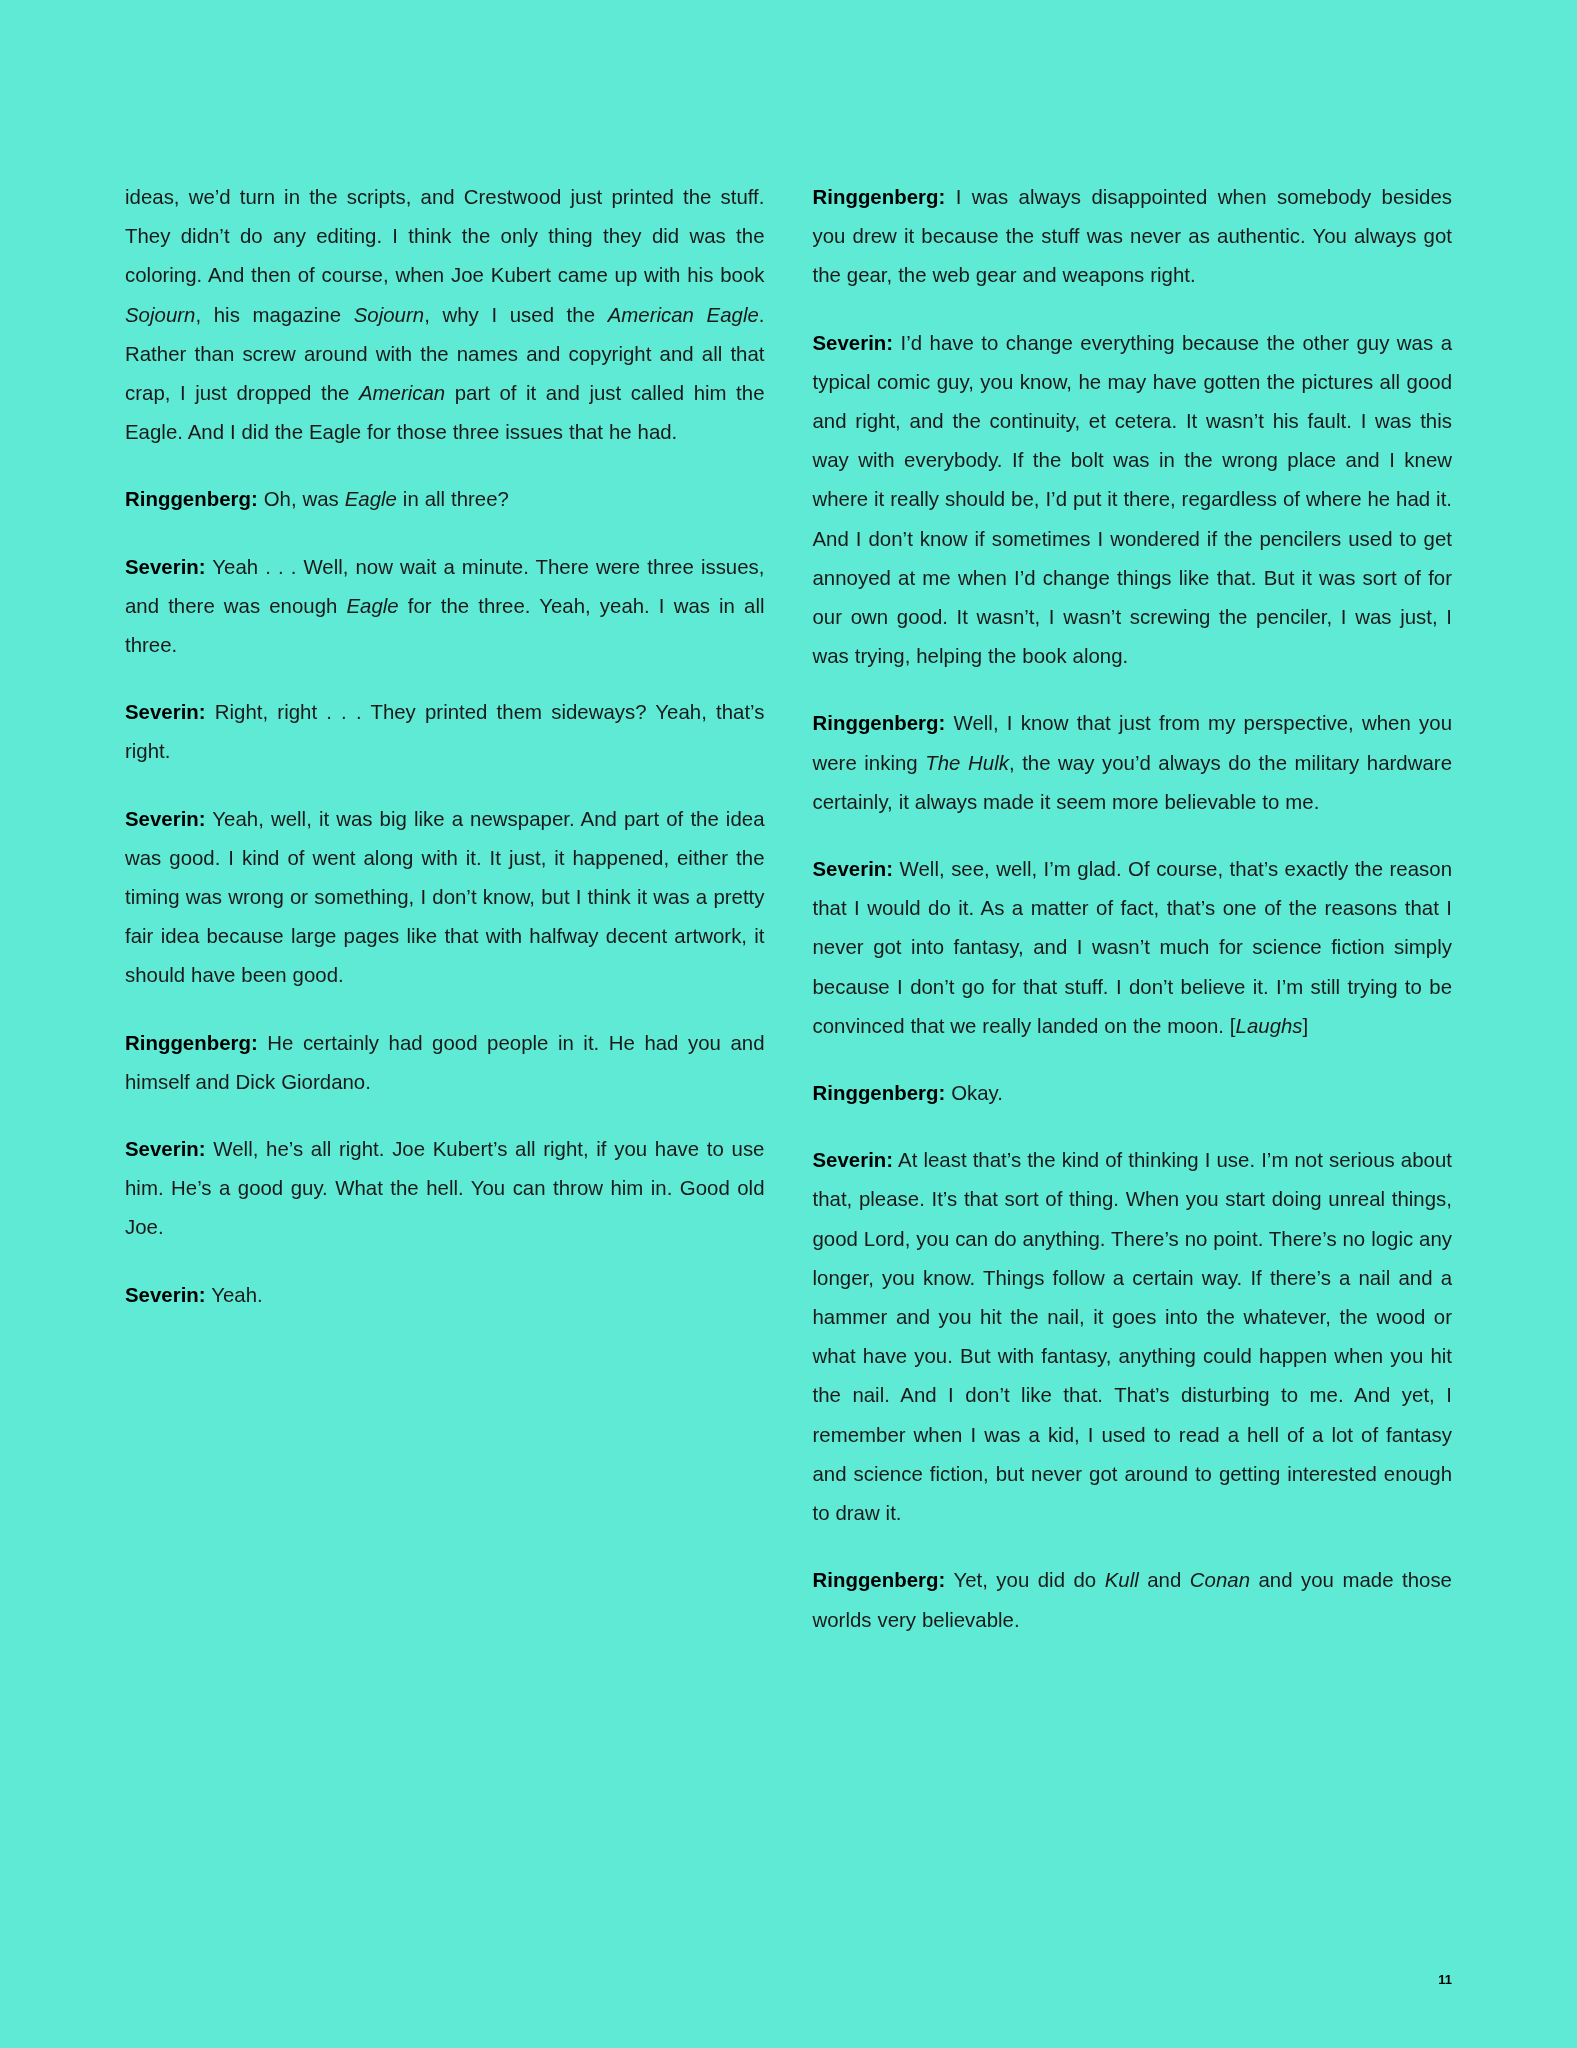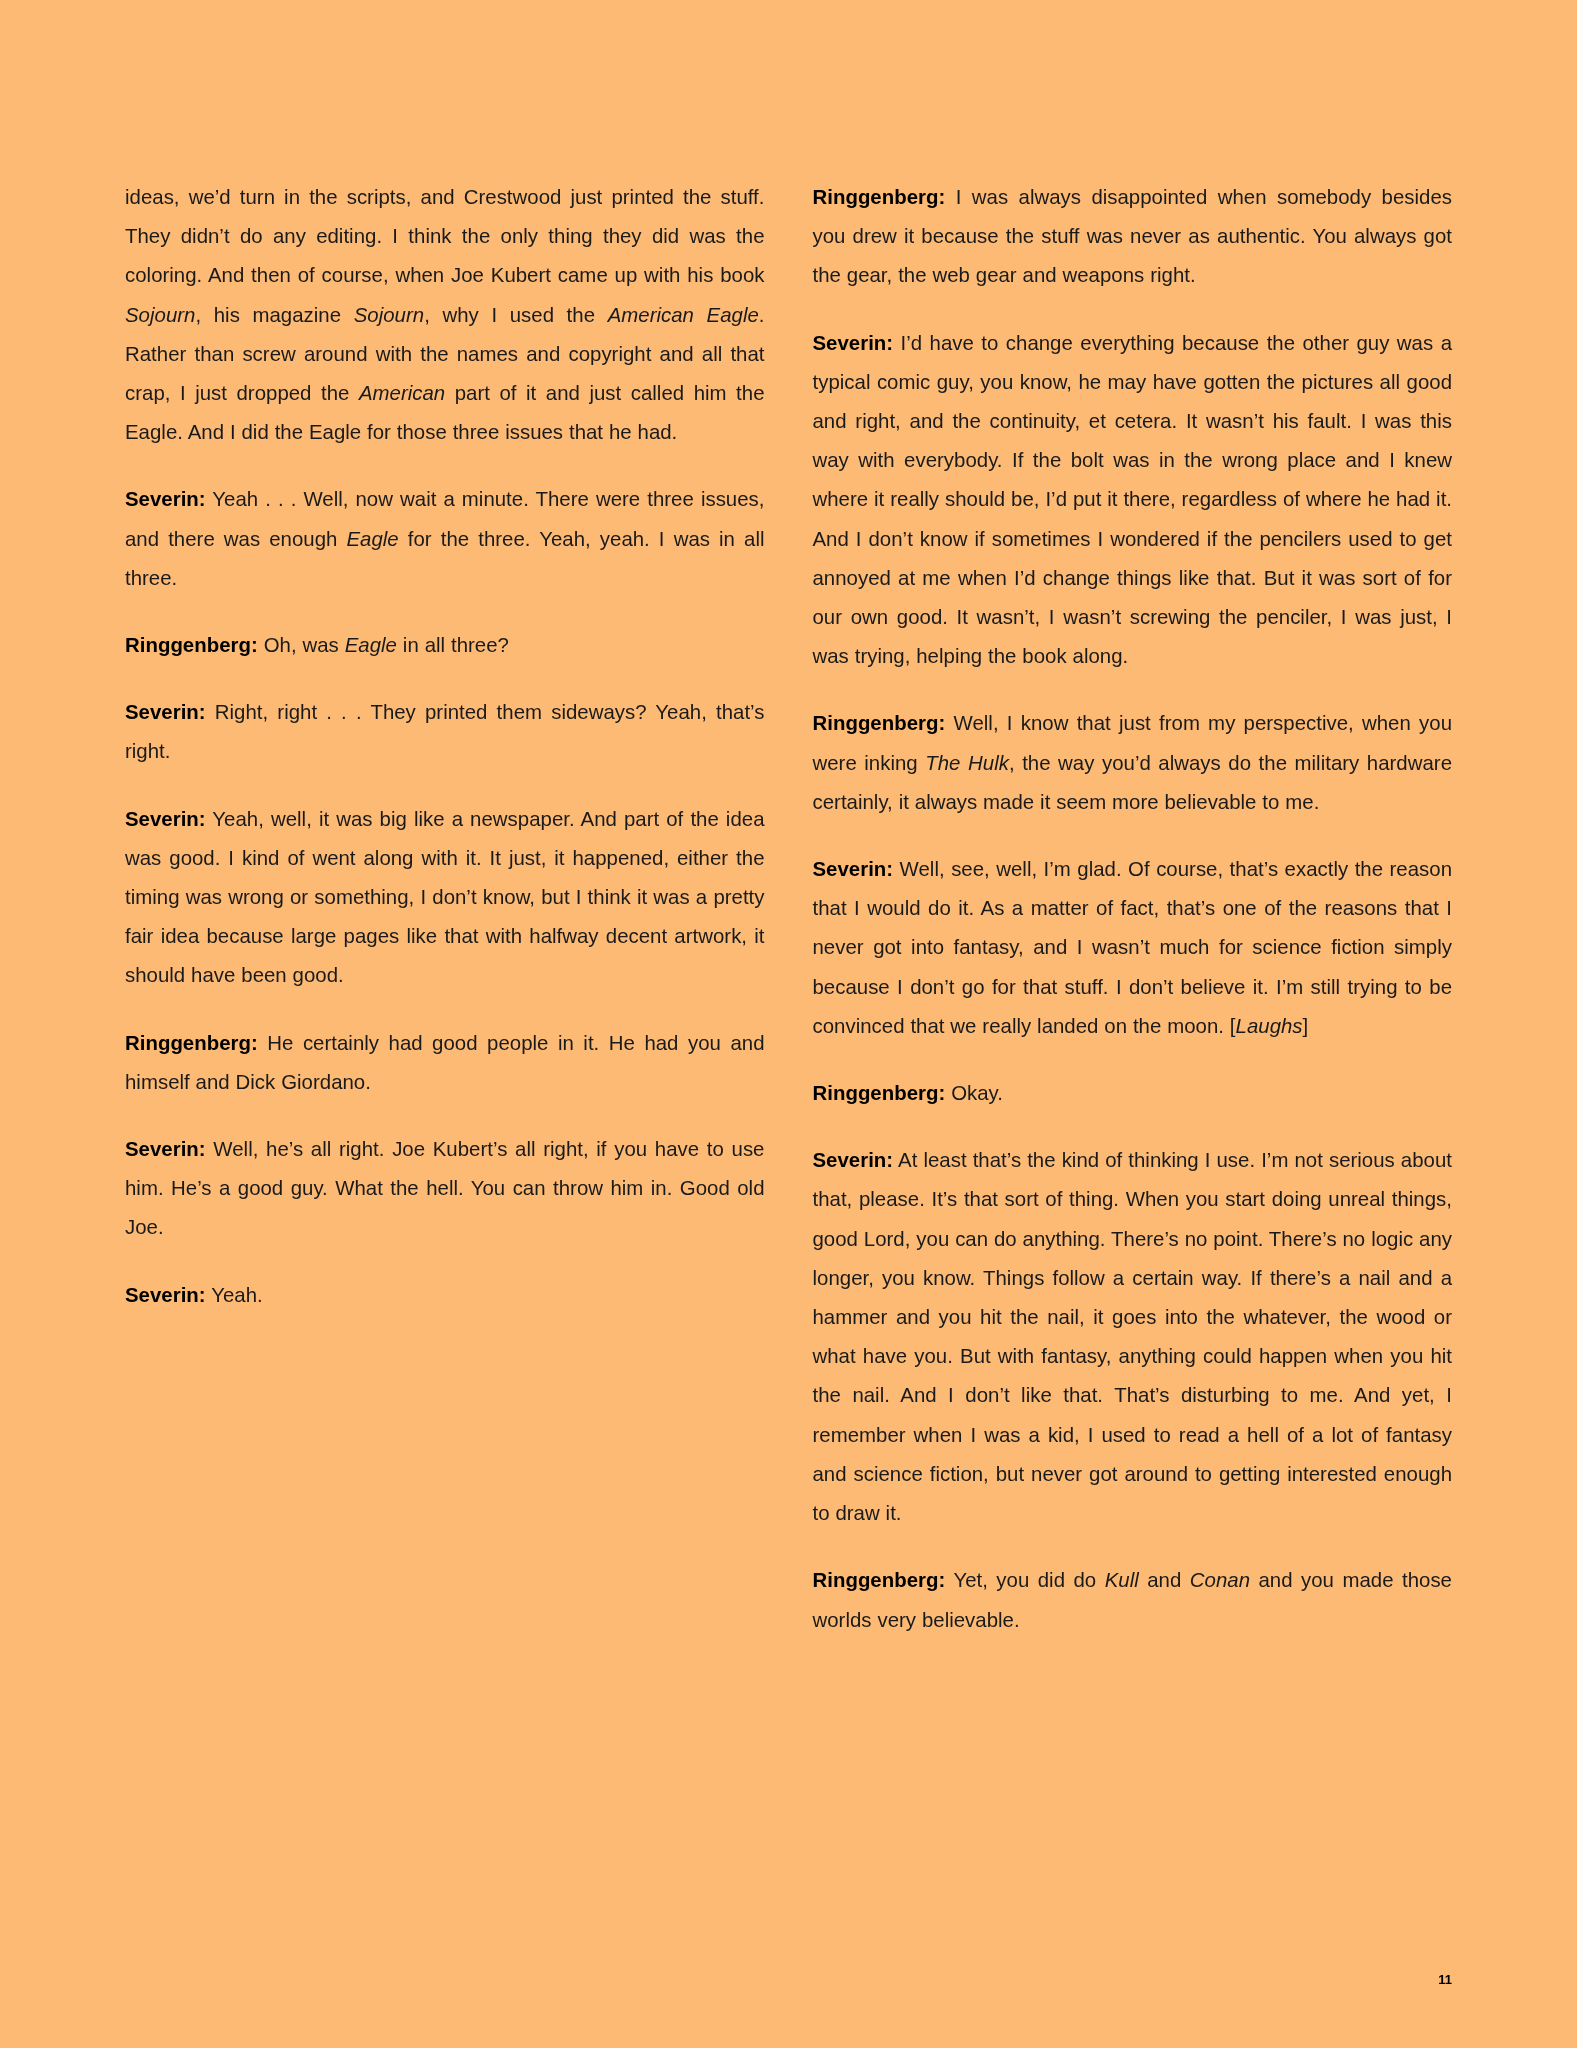--- a/index.html
+++ b/index.html
@@ -14,21 +14,21 @@
     color: #000000;
     position: relative;
     overflow: hidden;
   }
   .page {
     position: absolute;
     left: 0;
     top: 0;
     width: 1577px;
     height: 2048px;
-    background: #fdba74;
+    background: #5eead4;
   }
   .columns {
     position: absolute;
     left: 125px;
     top: 178px;
     width: 1327px;
     display: flex;
     gap: 48px;
   }
   .column {
@@ -68,22 +68,22 @@
 </style>
 </head>
 <body>
 
 <div class="page">
 
   <div class="columns">
 
     <div class="column" id="left-col">
         <p class="para"><span class="">ideas, we’d turn in the scripts, and Crestwood just printed the stuff. They didn’t do any editing. I think the only thing they did was the coloring. And then of course, when Joe Kubert came up with his book </span><span class="it">Sojourn</span><span class="">, his magazine </span><span class="it">Sojourn</span><span class="">, why I used the </span><span class="it">American Eagle</span><span class="">. Rather than screw around with the names and copyright and all that crap, I just dropped the </span><span class="it">American</span><span class=""> part of it and just called him the Eagle. And I did the Eagle for those three issues that he had.</span></p>
+        <p class="para"><span class="speaker">Ringgenberg:</span><span class=""> Oh, was </span><span class="it">Eagle</span><span class=""> in all three?</span></p>
         <p class="para"><span class="speaker">Severin:</span><span class=""> Yeah . . . Well, now wait a minute. There were three issues, and there was enough </span><span class="it">Eagle</span><span class=""> for the three. Yeah, yeah. I was in all three.</span></p>
-        <p class="para"><span class="speaker">Ringgenberg:</span><span class=""> Oh, was </span><span class="it">Eagle</span><span class=""> in all three?</span></p>
         <p class="para"><span class="speaker">Severin:</span><span class=""> Right, right . . . They printed them sideways? Yeah, that’s right.</span></p>
         <p class="para"><span class="speaker">Severin:</span><span class=""> Yeah, well, it was big like a newspaper. And part of the idea was good. I kind of went along with it. It just, it happened, either the timing was wrong or something, I don’t know, but I think it was a pretty fair idea because large pages like that with halfway decent artwork, it should have been good.</span></p>
         <p class="para"><span class="speaker">Ringgenberg:</span><span class=""> He certainly had good people in it. He had you and himself and Dick Giordano.</span></p>
         <p class="para"><span class="speaker">Severin:</span><span class=""> Well, he’s all right. Joe Kubert’s all right, if you have to use him. He’s a good guy. What the hell. You can throw him in. Good old Joe.</span></p>
         <p class="para"><span class="speaker">Severin:</span><span class=""> Yeah.</span></p>
       </div>
 
     <div class="column" id="right-col">
         <p class="para"><span class="speaker">Ringgenberg:</span><span class=""> I was always disappointed when somebody besides you drew it because the stuff was never as authentic. You always got the gear, the web gear and weapons right.</span></p>
         <p class="para"><span class="speaker">Severin:</span><span class=""> I’d have to change everything because the other guy was a typical comic guy, you know, he may have gotten the pictures all good and right, and the continuity, et cetera. It wasn’t his fault. I was this way with everybody. If the bolt was in the wrong place and I knew where it really should be, I’d put it there, regardless of where he had it. And I don’t know if sometimes I wondered if the pencilers used to get annoyed at me when I’d change things like that. But it was sort of for our own good. It wasn’t, I wasn’t screwing the penciler, I was just, I was trying, helping the book along.</span></p>

